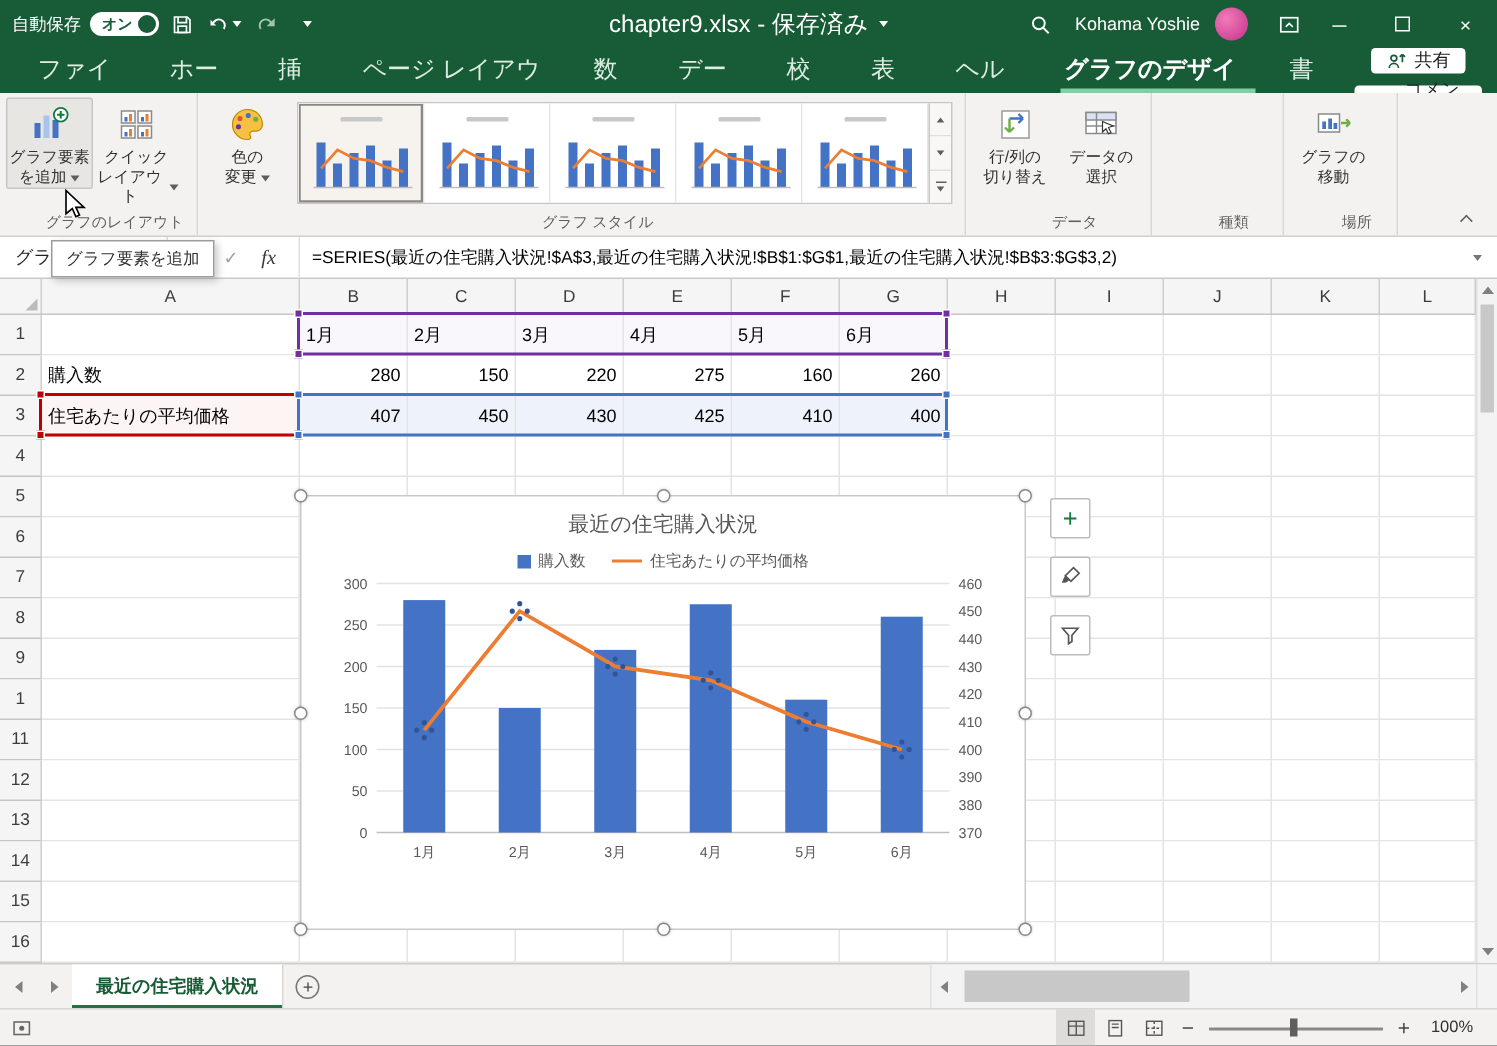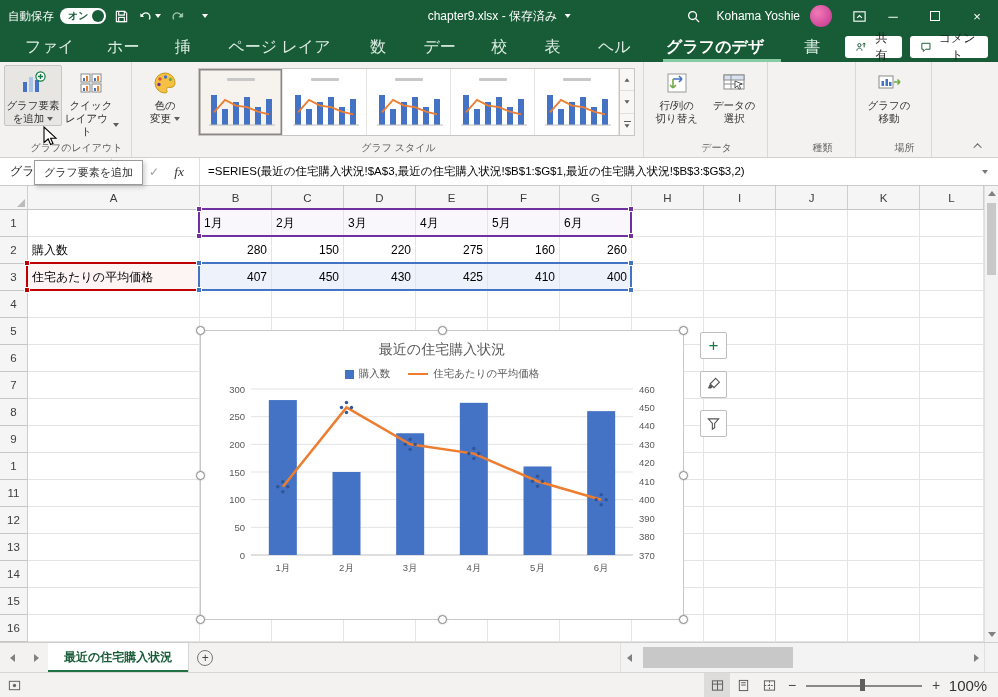--- a/index.html
+++ b/index.html
@@ -11,36 +11,36 @@
   .titlebar { position:absolute; left:0; top:0; width:998px; height:32px; background:#185C37; color:#fff;
               display:flex; align-items:center; padding-left:8px; }
   .autosave { display:flex; align-items:center; gap:6px; font-size:11.5px;text-align:center; }
   .pill { background:#fff; border-radius:9px; display:flex; align-items:center; gap:4px; height:16px; padding:1px 2px 1px 8px; }
   .pill-text { color:#185C37; font-size:10px; font-weight:bold; }
   .knob { width:12px; height:12px; border-radius:50%; background:#185C37; }
   .tb-btn { width:26px; height:26px; margin-left:2px; display:flex; align-items:center; justify-content:center;
             background:transparent; border:none; color:#fff; cursor:default; }
   .tb-btn.dim svg path { stroke:#9FC3AE; }
   .tb-center { position:absolute; left:50%; top:0; transform:translateX(-50%); height:32px;
-               display:flex; align-items:center; gap:7px; font-size:12px; color:#fff; }
+               display:flex; align-items:center; gap:7px; font-size:16px; color:#fff; }
   .tb-right { margin-left:auto; display:flex; align-items:center; height:32px; }
   .user-name { font-size:12px; margin:0 10px; }
   .avatar { width:22px; height:22px; border-radius:50%; background:radial-gradient(circle at 35% 35%, #F27AB8, #C2328C); margin-right:12px; }
   .win-btn { width:42px; height:32px; display:flex; align-items:center; justify-content:center; font-size:13px; color:#fff; background:transparent; border:none; }
   .maxbox { width:10px; height:10px; border:1.2px solid #fff; display:inline-block; }
   .caret { display:inline-block; width:0; height:0; border-left:3.5px solid transparent; border-right:3.5px solid transparent; border-top:4px solid currentColor; }
   .caret.up { border-top:none; border-bottom:4px solid currentColor; }
 
   
   .tabrow { position:absolute; left:0; top:32px; width:998px; height:30px; background:#185C37;
             display:flex; align-items:flex-end; padding-left:12px; }
   .rtab { height:30px; line-height:30px; padding:0 13px; font-size:16px; color:#DDEDE3; position:relative; cursor:default; }
   .rtab.active { color:#fff; font-weight:bold; }
   .rtab.active::after { content:''; position:absolute; left:10px; right:10px; bottom:0; height:3px; background:#86CBA4; }
-  .tabrow-right { margin-left:auto; display:flex; align-items:center; gap:8px; height:30px; padding-right:10px; }
+  .tabrow-right { margin-left:auto; display:flex; align-items:center; gap:8px; height:30px; padding-right:10px;flex-direction:column; }
   .pill-btn { background:#fff; border:none; border-radius:3px; height:22px; display:flex; align-items:center; gap:5px;
               padding:0 10px; font-size:12px; color:#1E1E1E; }
 
   
   .ribbon { position:absolute; left:0; top:62px; width:998px; height:96px; background:#F3F2F1;
             border-bottom:1px solid #D2D0CE; display:flex; }
   .rgroup { position:relative; display:flex; align-items:flex-start; padding:3px 4px 16px 4px; border-right:1px solid #DAD8D6; }
   .glabel { position:absolute; left:0; right:0; bottom:2px; text-align:center; font-size:10px; color:#605E5C; white-space:nowrap;padding-left:22px; }
   .bigbtn { width:58px; display:flex; flex-direction:column; align-items:center; gap:3px; padding-top:4px;
             font-size:10.5px; line-height:1.25; color:#323130; text-align:center; background:transparent;
@@ -146,21 +146,21 @@
   .statusbar { position:absolute; left:0; top:672px; width:998px; height:25px; background:#F3F2F1;
                border-top:1px solid #D8D6D4; display:flex; align-items:center; color:#555; font-size:11px; }
   .sb-left { margin-left:8px; display:flex; align-items:center; }
   .sb-right { margin-left:auto; display:flex; align-items:center; margin-right:8px; }
   .view-btn { width:26px; height:24px; background:none; border:none; display:flex; align-items:center; justify-content:center; }
   .view-btn.active { background:#DEDCDA; }
   .zoombtn { width:20px; background:none; border:none; font-size:14px; color:#444; text-align:center; }
   .zslider { width:120px; height:24px; position:relative; margin:0 2px; }
   .zslider::before { content:''; position:absolute; left:2px; right:2px; top:12px; height:1.5px; background:#8A8886; }
   .zthumb { position:absolute; left:56px; top:6px; width:5px; height:12px; background:#5F5E5C; }
-  .zlabel { width:44px; text-align:center; color:#333; background:none; border:none; font-size:15px; }
+  .zlabel { width:44px; text-align:center; color:#333; background:none; border:none; font-size:11px; }
 
   
   .tooltip { position:absolute; left:34px; top:160px; z-index:100; background:#fff; border:1px solid #9B9B9B;
              padding:4px 9px; font-size:11px; color:#323130; box-shadow:2px 2px 5px rgba(0,0,0,.2); white-space:nowrap; }
   .cursor { position:absolute; left:42px; top:126px; z-index:110; }
 </style>
 </head>
 <body>
 
 <div class="app">

